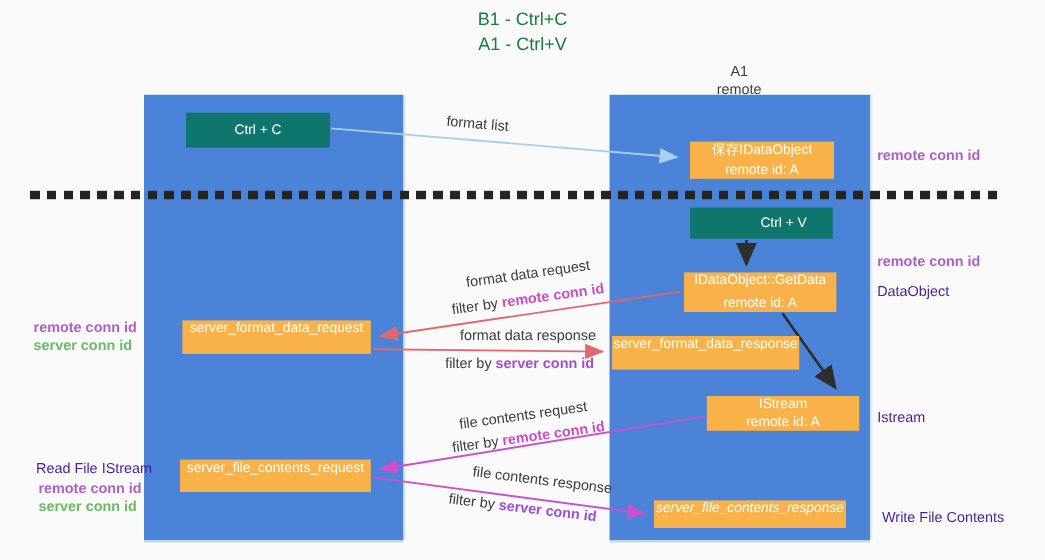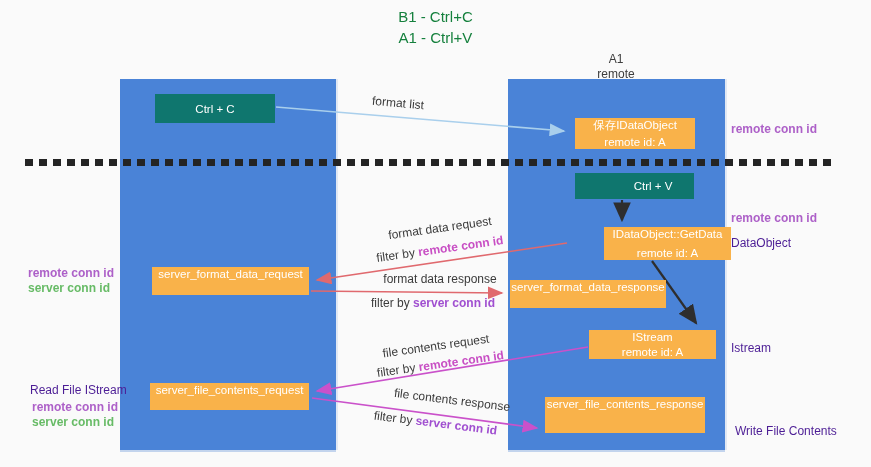--- a/index.html
+++ b/index.html
@@ -98,21 +98,21 @@
 
 <div class="abs node orange" style="left:575px;top:118px;width:120px;height:31px;">
   <div>保存IDataObject</div>
   <div>remote id: A</div>
 </div>
 
 <div class="abs node green" style="left:575px;top:173px;width:119px;height:26px;padding-left:37px;">
   <div>Ctrl + V</div>
 </div>
 
-<div class="abs node orange" style="left:604px;top:227px;width:127px;height:33px;">
+<div class="abs node orange" style="left:570px;top:227px;width:127px;height:33px;">
   <div>IDataObject::GetData</div>
   <div>remote id: A</div>
 </div>
 
 <div class="abs node orange" style="left:152px;top:267px;width:157px;height:28px;">
   <div>server_format_data_request</div>
 </div>
 
 <div class="abs node orange" style="left:510px;top:280px;width:156px;height:28px;">
   <div>server_format_data_response</div>
@@ -120,21 +120,21 @@
 
 <div class="abs node orange" style="left:589px;top:330px;width:127px;height:29px;">
   <div>IStream</div>
   <div>remote id: A</div>
 </div>
 
 <div class="abs node orange" style="left:150px;top:383px;width:159px;height:27px;">
   <div>server_file_contents_request</div>
 </div>
 
-<div class="abs node orange" style="left:545px;top:397px;width:160px;height:36px;">
+<div class="abs node orange" style="left:545px;top:417px;width:160px;height:23px;font-style:italic;">
   <div>server_file_contents_response</div>
 </div>
 
 <div class="abs edge-label rot-slight" style="left:338px;top:96px;width:120px;">format list</div>
 
 <div class="abs edge-label rot-neg" style="left:370px;top:221px;width:140px;">format data request</div>
 <div class="abs edge-label rot-neg" style="left:365px;top:242px;width:150px;">
   <span>filter by </span><span class="key-remote">remote conn id</span>
 </div>
 

